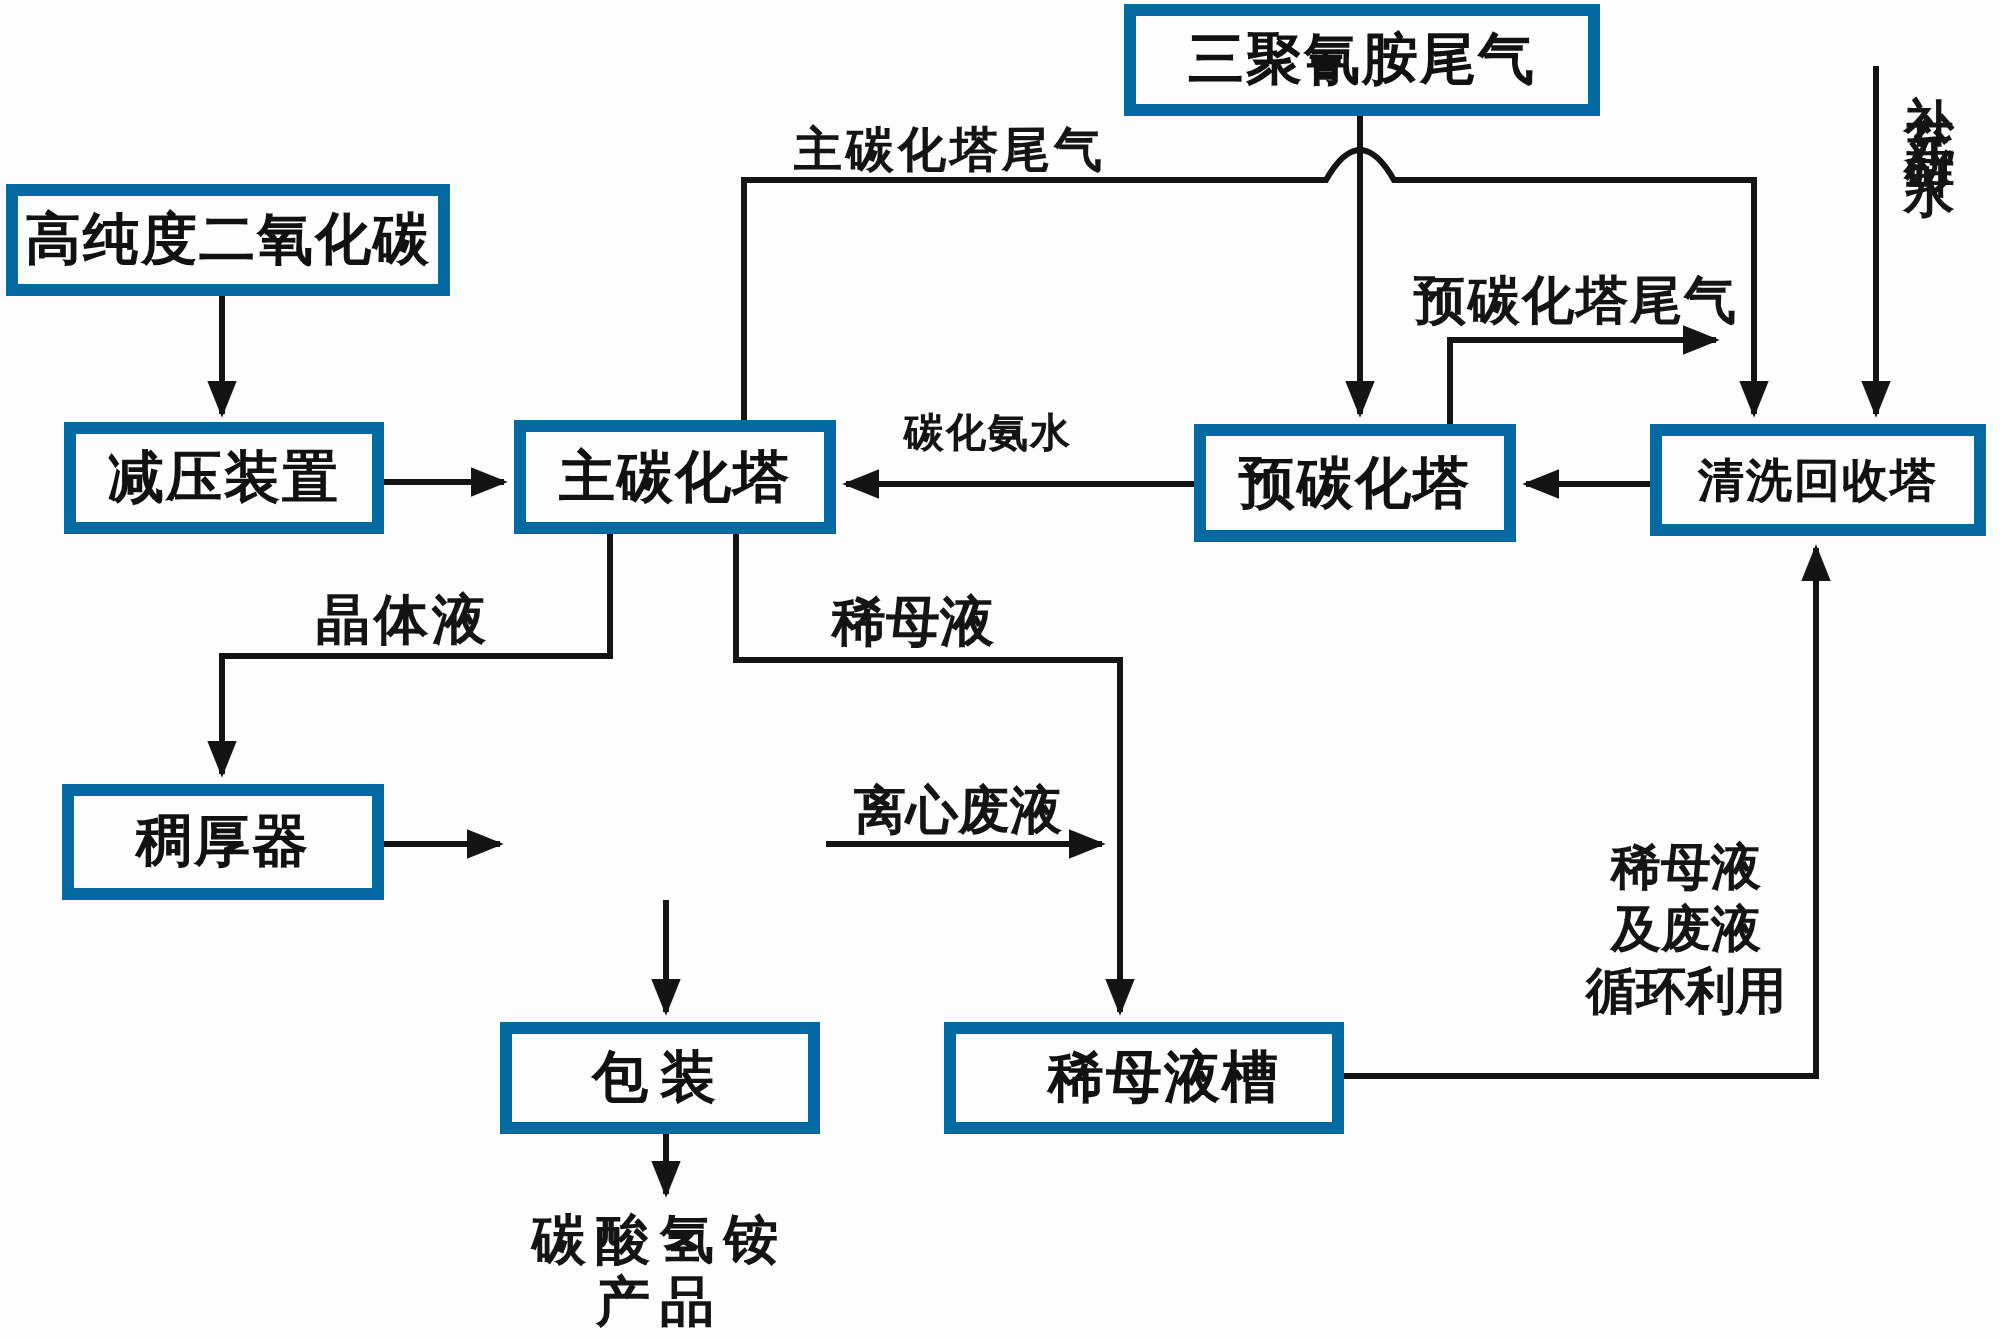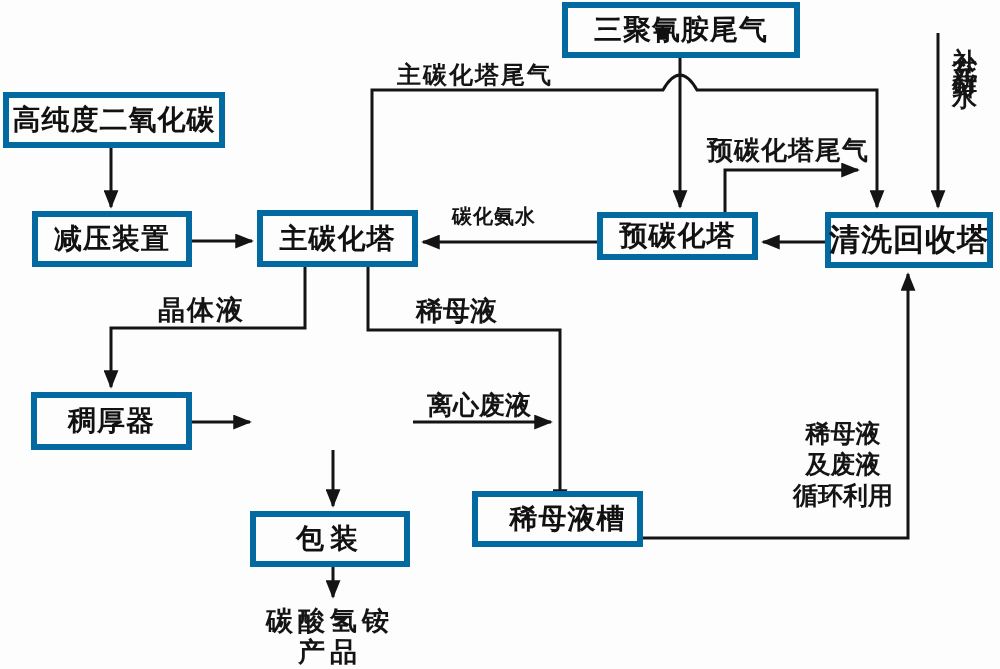--- a/index.html
+++ b/index.html
@@ -54,30 +54,30 @@
   </svg>
 
   <div class="node" style="left:3px;top:92px;width:222px;height:56px;">高纯度二氧化碳</div>
 
   <div class="node" style="left:32px;top:211px;width:160px;height:56px;">减压装置</div>
 
   <div class="node" style="left:257px;top:210px;width:161px;height:57px;">主碳化塔</div>
 
   <div class="node" style="left:562px;top:2px;width:238px;height:56px;">三聚氰胺尾气</div>
 
-  <div class="node" style="left:597px;top:212px;width:161px;height:48px;">预碳化塔</div>
+  <div class="node" style="left:597px;top:212px;width:161px;height:59px;">预碳化塔</div>
 
-  <div class="node" style="left:825px;top:212px;width:168px;height:56px;font-size:31px;">清洗回收塔</div>
+  <div class="node" style="left:825px;top:212px;width:168px;height:56px;font-size:23px;">清洗回收塔</div>
 
   <div class="node" style="left:31px;top:392px;width:161px;height:58px;">稠厚器</div>
 
 
   <div class="node" style="left:250px;top:511px;width:160px;height:56px;letter-spacing:6px;">包装</div>
 
-  <div class="node" style="left:472px;top:491px;width:171px;height:56px;padding-left:20px;">稀母液槽</div>
+  <div class="node" style="left:472px;top:511px;width:200px;height:56px;padding-left:20px;">稀母液槽</div>
 
   <div class="lbl" style="left:397px;top:59px;font-size:24px;letter-spacing:2px;">主碳化塔尾气</div>
 
   <div class="lbl" style="left:707px;top:133px;font-size:26px;letter-spacing:1px;">预碳化塔尾气</div>
 
   <div class="lbl" style="left:452px;top:203px;font-size:20px;letter-spacing:1px;">碳化氨水</div>
 
   <div class="lbl" style="left:158px;top:292px;font-size:27px;letter-spacing:2px;text-align:center;">晶体液</div>
 
   <div class="lbl" style="left:416px;top:293px;font-size:27px;">稀母液</div>

